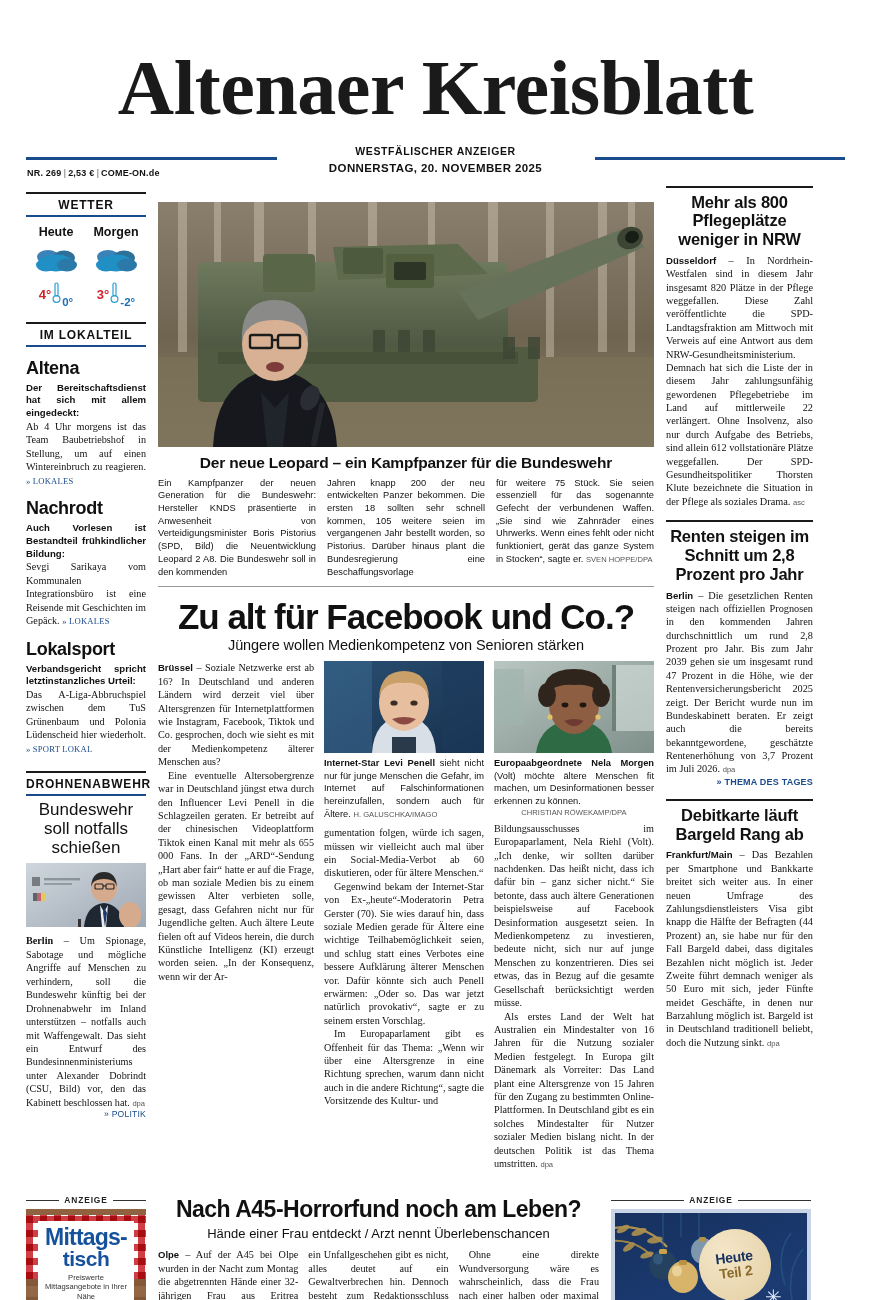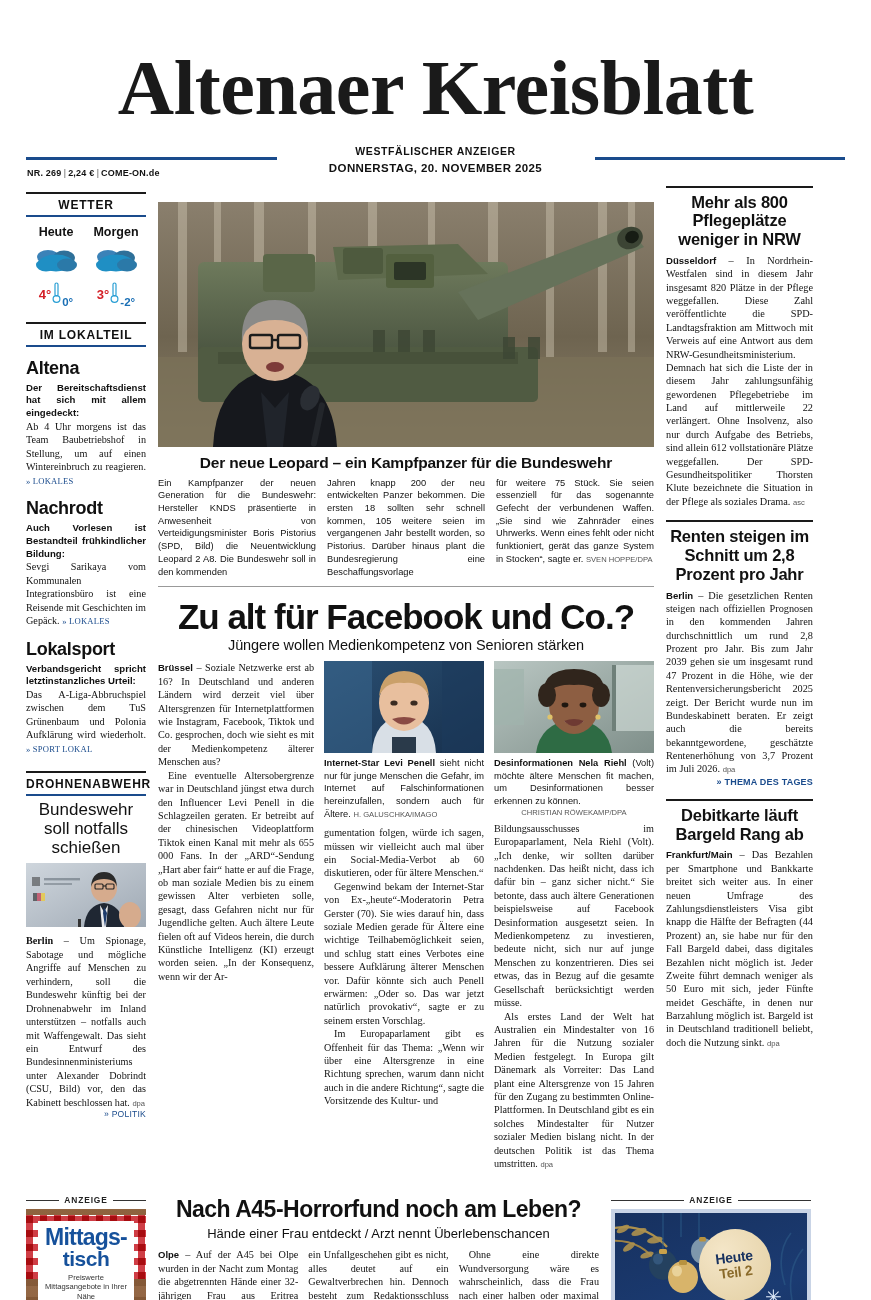--- a/index.html
+++ b/index.html
@@ -238,21 +238,21 @@
       <div class="mh-rule"></div>
       <div class="mh-center">
         <div class="mh-sub">WESTFÄLISCHER ANZEIGER</div>
         <div class="mh-date">DONNERSTAG, 20. NOVEMBER 2025</div>
       </div>
       <div class="mh-rule"></div>
     </div>
     <div class="masthead-bottom">
       <div class="mh-issue-wrap">
         <div class="mh-issue">
-          <span>NR. 269</span><span class="sep">|</span><span>2,24 €</span><span class="sep">|</span><span>COME-ON.de</span>
+          <span>NR. 269</span><span class="sep">|</span><span>2,53 €</span><span class="sep">|</span><span>COME-ON.de</span>
         </div>
       </div>
       <div class="mh-spacer"></div>
     </div>
   </div>
 
   <div class="content">
 
     <div class="col-left">
 
@@ -326,21 +326,21 @@
         <div class="lt-body">
           <span>Sevgi Sarikaya vom Kommunalen Integrationsbüro ist eine Reisende mit Geschichten im Gepäck.</span>
           <span class="lt-ref arrow">» LOKALES</span>
         </div>
       </div>
 
       <div>
         <div class="lt-head">Lokalsport</div>
         <div class="lt-lead">Verbandsgericht spricht letztinstanzliches Urteil:</div>
         <div class="lt-body">
-          <span>Das A-Liga-Abbruchspiel zwischen dem TuS Grünenbaum und Polonia Aufklärung wird wiederholt.</span>
+          <span>Das A-Liga-Abbruchspiel zwischen dem TuS Grünenbaum und Polonia Lüdenscheid hier wiederholt.</span>
           <span class="lt-ref arrow">» SPORT LOKAL</span>
         </div>
       </div>
 
       <div class="rule-top" style="margin-top:16px;"></div>
       <div class="sec-label sec-underline">DROHNENABWEHR</div>
       <div class="dr-title">Bundeswehr soll notfalls schießen</div>
 
       <div class="photo" style="height:64px;">
         <svg width="120" height="64" viewBox="0 0 120 64" preserveAspectRatio="none">
@@ -522,21 +522,21 @@
               <ellipse cx="107" cy="34" rx="9" ry="12" fill="#30251c"></ellipse>
               <ellipse cx="71" cy="44" rx="3.4" ry="2.4" fill="#1f1710"></ellipse>
               <ellipse cx="89" cy="44" rx="3.4" ry="2.4" fill="#1f1710"></ellipse>
               <path d="M70 60 q10 8 20 0 q-10 4 -20 0z" fill="#fff"></path>
               <path d="M70 60 q10 10 20 0 q-10 -4 -20 0z" fill="#6e3a33"></path>
               <circle cx="56" cy="56" r="2.6" fill="#e0c36a"></circle>
               <circle cx="104" cy="56" r="2.6" fill="#e0c36a"></circle>
             </svg>
           </div>
           <div class="pic-cap">
-            <b>Desinformationen Nela Riehl</b><span> (Volt) möchte ältere Menschen fit machen, um Desinformationen besser erkennen zu können.</span>
+            <b>Europaabgeordnete Nela Morgen</b><span> (Volt) möchte ältere Menschen fit machen, um Desinformationen besser erkennen zu können.</span>
             <div class="credit" style="text-align:center;">CHRISTIAN RÖWEKAMP/DPA</div>
           </div>
           <div class="art-text" style="margin-top:4px;">Bildungsausschusses im Europaparlament, Nela Riehl (Volt). „Ich denke, wir sollten darüber nachdenken. Das heißt nicht, dass ich dafür bin – ganz sicher nicht.“ Sie betonte, dass auch ältere Generationen beispielsweise auf Facebook Desinformation ausgesetzt seien. In Medienkompetenz zu investieren, bedeute nicht, sich nur auf junge Menschen zu konzentrieren. Dies sei etwas, das in Bezug auf die gesamte Gesellschaft berücksichtigt werden müsse.</div>
           <div class="art-text" style="text-indent:10px;">
             <span>Als erstes Land der Welt hat Australien ein Mindestalter von 16 Jahren für die Nutzung sozialer Medien festgelegt. In Europa gilt Dänemark als Vorreiter: Das Land plant eine Altersgrenze von 15 Jahren für den Zugang zu bestimmten Online-Plattformen. In Deutschland gibt es ein solches Mindestalter für Nutzer sozialer Medien bislang nicht. In der deutschen Politik ist das Thema umstritten.</span>
             <span class="credit">dpa</span>
           </div>
         </div>
 
       </div>

